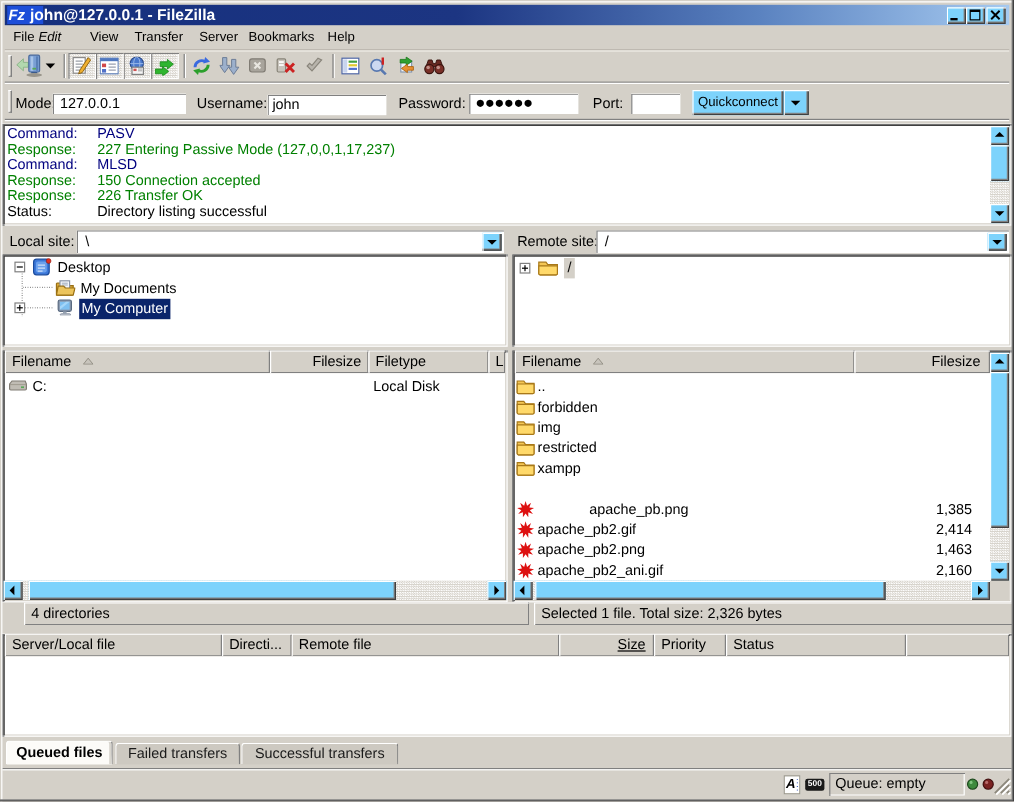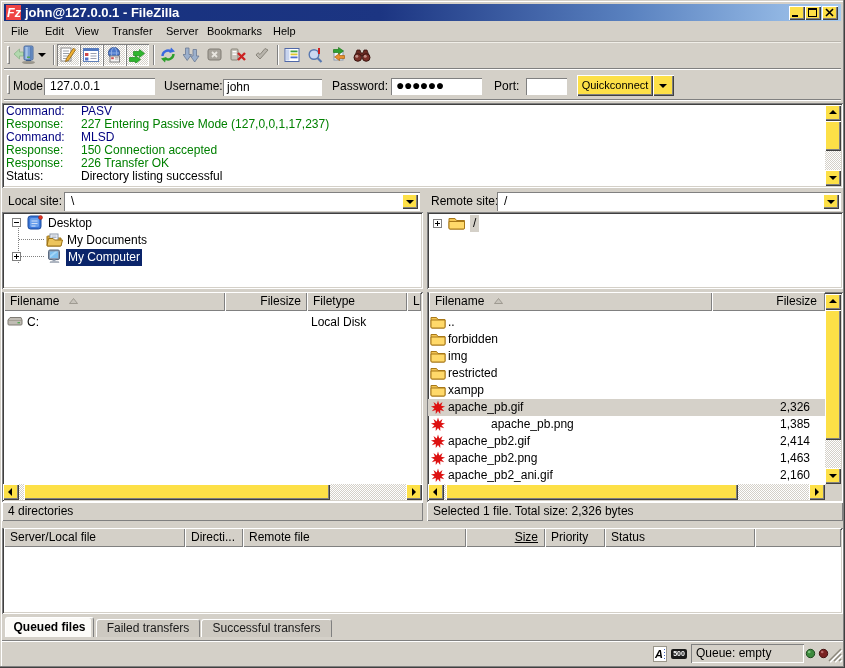--- a/index.html
+++ b/index.html
@@ -1,62 +1,62 @@
 <!DOCTYPE html>
 <html><head>
 <meta charset="utf-8">
 <style>
 * { margin:0; padding:0; box-sizing:border-box; }
 html,body { width:845px; height:668px; overflow:hidden; }
 body { font-family:"Liberation Sans",sans-serif; font-size:12px; color:#000; background:#d4d0c8; position:relative; }
 .abs { position:absolute; }
 .sunken { box-shadow: inset 1px 1px 0 0 #808080, inset -1px -1px 0 0 #ffffff, inset 2px 2px 0 0 #404040, inset -2px -2px 0 0 #d4d0c8; }
 .sunken1 { box-shadow: inset 1px 1px 0 0 #808080, inset -1px -1px 0 0 #ffffff; }
-.raised { box-shadow: inset 1px 1px 0 0 #ffffff, inset -1px -1px 0 0 #404040, inset -2px -2px 0 0 #808080; background:#fde047; }
-.raisedsoft { box-shadow: inset 1px 1px 0 0 #ffffff, inset -1px -1px 0 0 #808080; background:#d4d0c8; }
+.raised { box-shadow: inset 1px 1px 0 0 #ffffff, inset -1px -1px 0 0 #404040, inset -2px -2px 0 0 #808080; background:#7dd3fc; }
+.raisedsoft { box-shadow: inset 1px 1px 0 0 #ffffff, inset -1px -1px 0 0 #808080; background:#d4d0c8;margin-left:18px; }
 .hdrcell { position:absolute; top:0; height:19px; background:#d4d0c8; box-shadow: inset 1px 1px 0 0 #ffffff, inset -1px -1px 0 0 #808080; line-height:19px; padding-left:6px; overflow:hidden; white-space:nowrap; }
 .white { background:#fff; }
 .tri-up { width:0; height:0; border-left:4px solid transparent; border-right:4px solid transparent; border-bottom:4px solid #000; }
 .tri-down { width:0; height:0; border-left:4px solid transparent; border-right:4px solid transparent; border-top:4px solid #000; }
 .tri-left { width:0; height:0; border-top:4px solid transparent; border-bottom:4px solid transparent; border-right:4px solid #000; }
 .tri-right { width:0; height:0; border-top:4px solid transparent; border-bottom:4px solid transparent; border-left:4px solid #000; }
 .dither { background-image: conic-gradient(#ffffff 90deg, #d4d0c8 90deg 180deg, #ffffff 180deg 270deg, #d4d0c8 270deg); background-size:2px 2px; }
 .expander { position:absolute; width:9px; height:9px; background:#fff; border:1px solid #808080; }
 .expander::before { content:""; position:absolute; left:1px; right:1px; top:3px; height:1px; background:#000; }
 .expander.plus::after { content:""; position:absolute; top:1px; bottom:1px; left:3px; width:1px; background:#000; }
 .row { position:absolute; height:17px; line-height:17px; white-space:nowrap; }
 </style>
 </head>
 <body>
 
 <div class="abs" style="left:0;top:0;width:845px;height:668px; box-shadow: inset -1px -1px 0 0 #404040, inset -2px -2px 0 0 #808080, inset 1px 1px 0 0 #d4d0c8, inset 2px 2px 0 0 #ffffff; z-index:50; pointer-events:none;"></div>
 
 <div class="abs" style="left:4px;top:4px;width:837px;height:17px; background:linear-gradient(90deg,#16307e 0%,#1c3582 45%,#5a82c0 75%,#a6caf0 100%);"></div>
-<div class="abs" style="left:6px;top:5px;width:15px;height:15px;background:#ef4444;">
+<div class="abs" style="left:6px;top:5px;width:30px;height:15px;background:#1d4ed8;">
 <svg width="15" height="15" viewBox="0 0 15 15">
       <text x="8" y="12" font-family="Liberation Sans" font-size="12.5" font-style="italic" font-weight="bold" fill="#fff" text-anchor="middle">Fz</text>
     </svg>
 </div>
 <div class="abs" style="left:25px;top:4px;height:17px;line-height:17px;color:#fff;font-weight:bold;font-size:13px;">john@127.0.0.1 - FileZilla</div>
 
 <div class="abs raised" style="left:789px;top:6px;width:16px;height:14px;">
     <div class="abs" style="left:3px;top:9px;width:6px;height:2px;background:#000;"></div>
   </div>
 <div class="abs raised" style="left:805px;top:6px;width:16px;height:14px;">
     <div class="abs" style="left:3px;top:2px;width:9px;height:9px;border:1px solid #000;border-top:2px solid #000;"></div>
   </div>
 <div class="abs raised" style="left:822px;top:6px;width:16px;height:14px;">
 <svg class="abs" style="left:3px;top:2px;" width="9" height="9">
       <path d="M1 1 L8 8 M8 1 L1 8" stroke="#000" stroke-width="1.6"></path>
     </svg>
 </div>
 
 <div class="abs" style="left:4px;top:21px;width:837px;height:21px;"></div>
 <div class="abs" style="left:11px;top:21px;height:21px;line-height:21px;font-size:11px;">File</div>
-<div class="abs" style="left:45px;top:21px;height:21px;line-height:21px;font-size:11px;">Edit</div>
+<div class="abs" style="left:32px;top:21px;height:21px;line-height:21px;font-size:11px;font-style:italic;">Edit</div>
 <div class="abs" style="left:75px;top:21px;height:21px;line-height:21px;font-size:11px;">View</div>
 <div class="abs" style="left:112px;top:21px;height:21px;line-height:21px;font-size:11px;">Transfer</div>
 <div class="abs" style="left:166px;top:21px;height:21px;line-height:21px;font-size:11px;">Server</div>
 <div class="abs" style="left:207px;top:21px;height:21px;line-height:21px;font-size:11px;">Bookmarks</div>
 <div class="abs" style="left:273px;top:21px;height:21px;line-height:21px;font-size:11px;">Help</div>
 
 <div class="abs" style="left:4px;top:41px;width:837px;height:2px;border-top:1px solid #b8b4ac;border-bottom:1px solid #f0eee8;"></div>
 <div id="toolbar" class="abs" style="left:4px;top:42px;width:837px;height:26px;">
 
   <div class="abs" style="left:3px;top:4px;width:3px;height:18px;border-left:1px solid #fff;border-top:1px solid #fff;border-right:1px solid #808080;border-bottom:1px solid #808080;"></div>
@@ -331,27 +331,20 @@
       </svg>
       <div class="abs" style="left:20px;top:0;">img</div>
     </div>
   <div class="row" style="left:1px;top:90px;width:398px;">
       <svg class="abs" style="left:2px;top:1px;" width="16" height="14" viewBox="0 0 16 14">
         <path d="M1 2.5 h5.5 l1.5 2 h7 V12 a1 1 0 0 1 -1 1 H2 a1 1 0 0 1 -1 -1 z" fill="#f4c654" stroke="#a87818"></path>
         <path d="M1 5 h14 V12 a1 1 0 0 1 -1 1 H2 a1 1 0 0 1 -1 -1 z" fill="#ffd96a" stroke="#a87818"></path>
       </svg>
       <div class="abs" style="left:20px;top:0;">xampp</div>
     </div>
-  <div class="row" style="left:1px;top:107px;width:398px;background:#d5d1c9;">
-      <svg class="abs" style="left:2px;top:1px;" width="16" height="15" viewBox="0 0 16 16">
-        <path d="M8 0.5 L9.3 4.8 L12.8 2 L11.3 6.2 L15.5 6.8 L11.8 8.8 L14.6 12 L10.4 10.6 L10.4 15 L8 11.6 L5.6 15 L5.6 10.6 L1.4 12 L4.2 8.8 L0.5 6.8 L4.7 6.2 L3.2 2 L6.7 4.8 Z" fill="#dd1111"></path>
-      </svg>
-      <div class="abs" style="left:20px;top:0;">apache_pb.gif</div>
-      <div class="abs" style="right:16px;top:0;">2,326</div>
-    </div>
   <div class="row" style="left:1px;top:124px;width:398px;">
       <svg class="abs" style="left:2px;top:1px;" width="16" height="15" viewBox="0 0 16 16">
         <path d="M8 0.5 L9.3 4.8 L12.8 2 L11.3 6.2 L15.5 6.8 L11.8 8.8 L14.6 12 L10.4 10.6 L10.4 15 L8 11.6 L5.6 15 L5.6 10.6 L1.4 12 L4.2 8.8 L0.5 6.8 L4.7 6.2 L3.2 2 L6.7 4.8 Z" fill="#dd1111"></path>
       </svg>
       <div class="abs" style="left:20px;top:0;margin-left:43px;">apache_pb.png</div>
       <div class="abs" style="right:16px;top:0;">1,385</div>
     </div>
   <div class="row" style="left:1px;top:141px;width:398px;text-align:center;">
       <svg class="abs" style="left:2px;top:1px;" width="16" height="15" viewBox="0 0 16 16">
         <path d="M8 0.5 L9.3 4.8 L12.8 2 L11.3 6.2 L15.5 6.8 L11.8 8.8 L14.6 12 L10.4 10.6 L10.4 15 L8 11.6 L5.6 15 L5.6 10.6 L1.4 12 L4.2 8.8 L0.5 6.8 L4.7 6.2 L3.2 2 L6.7 4.8 Z" fill="#dd1111"></path>

